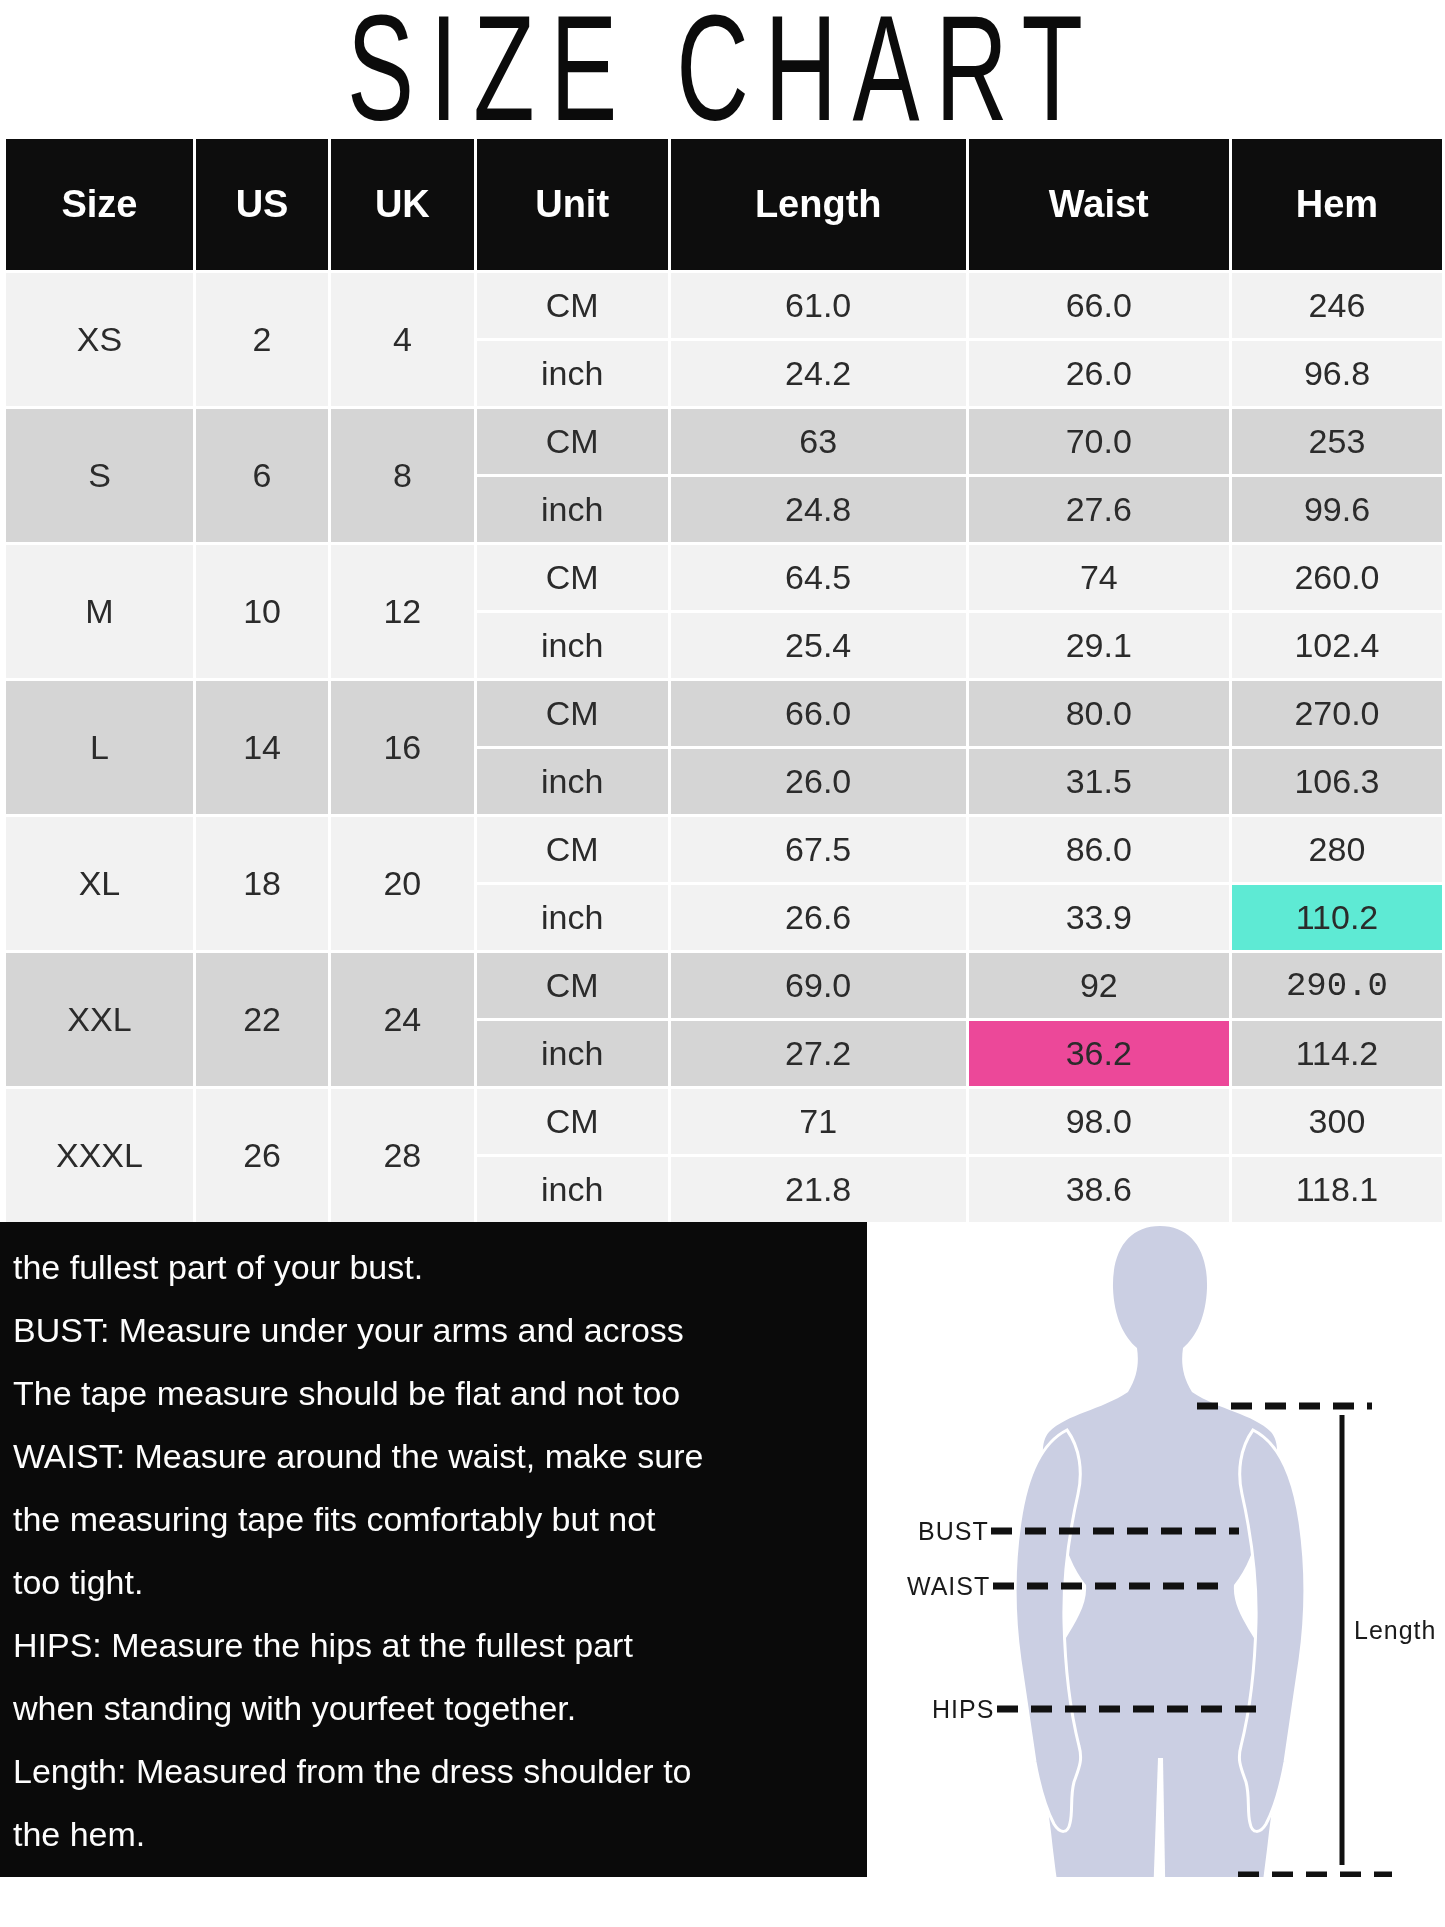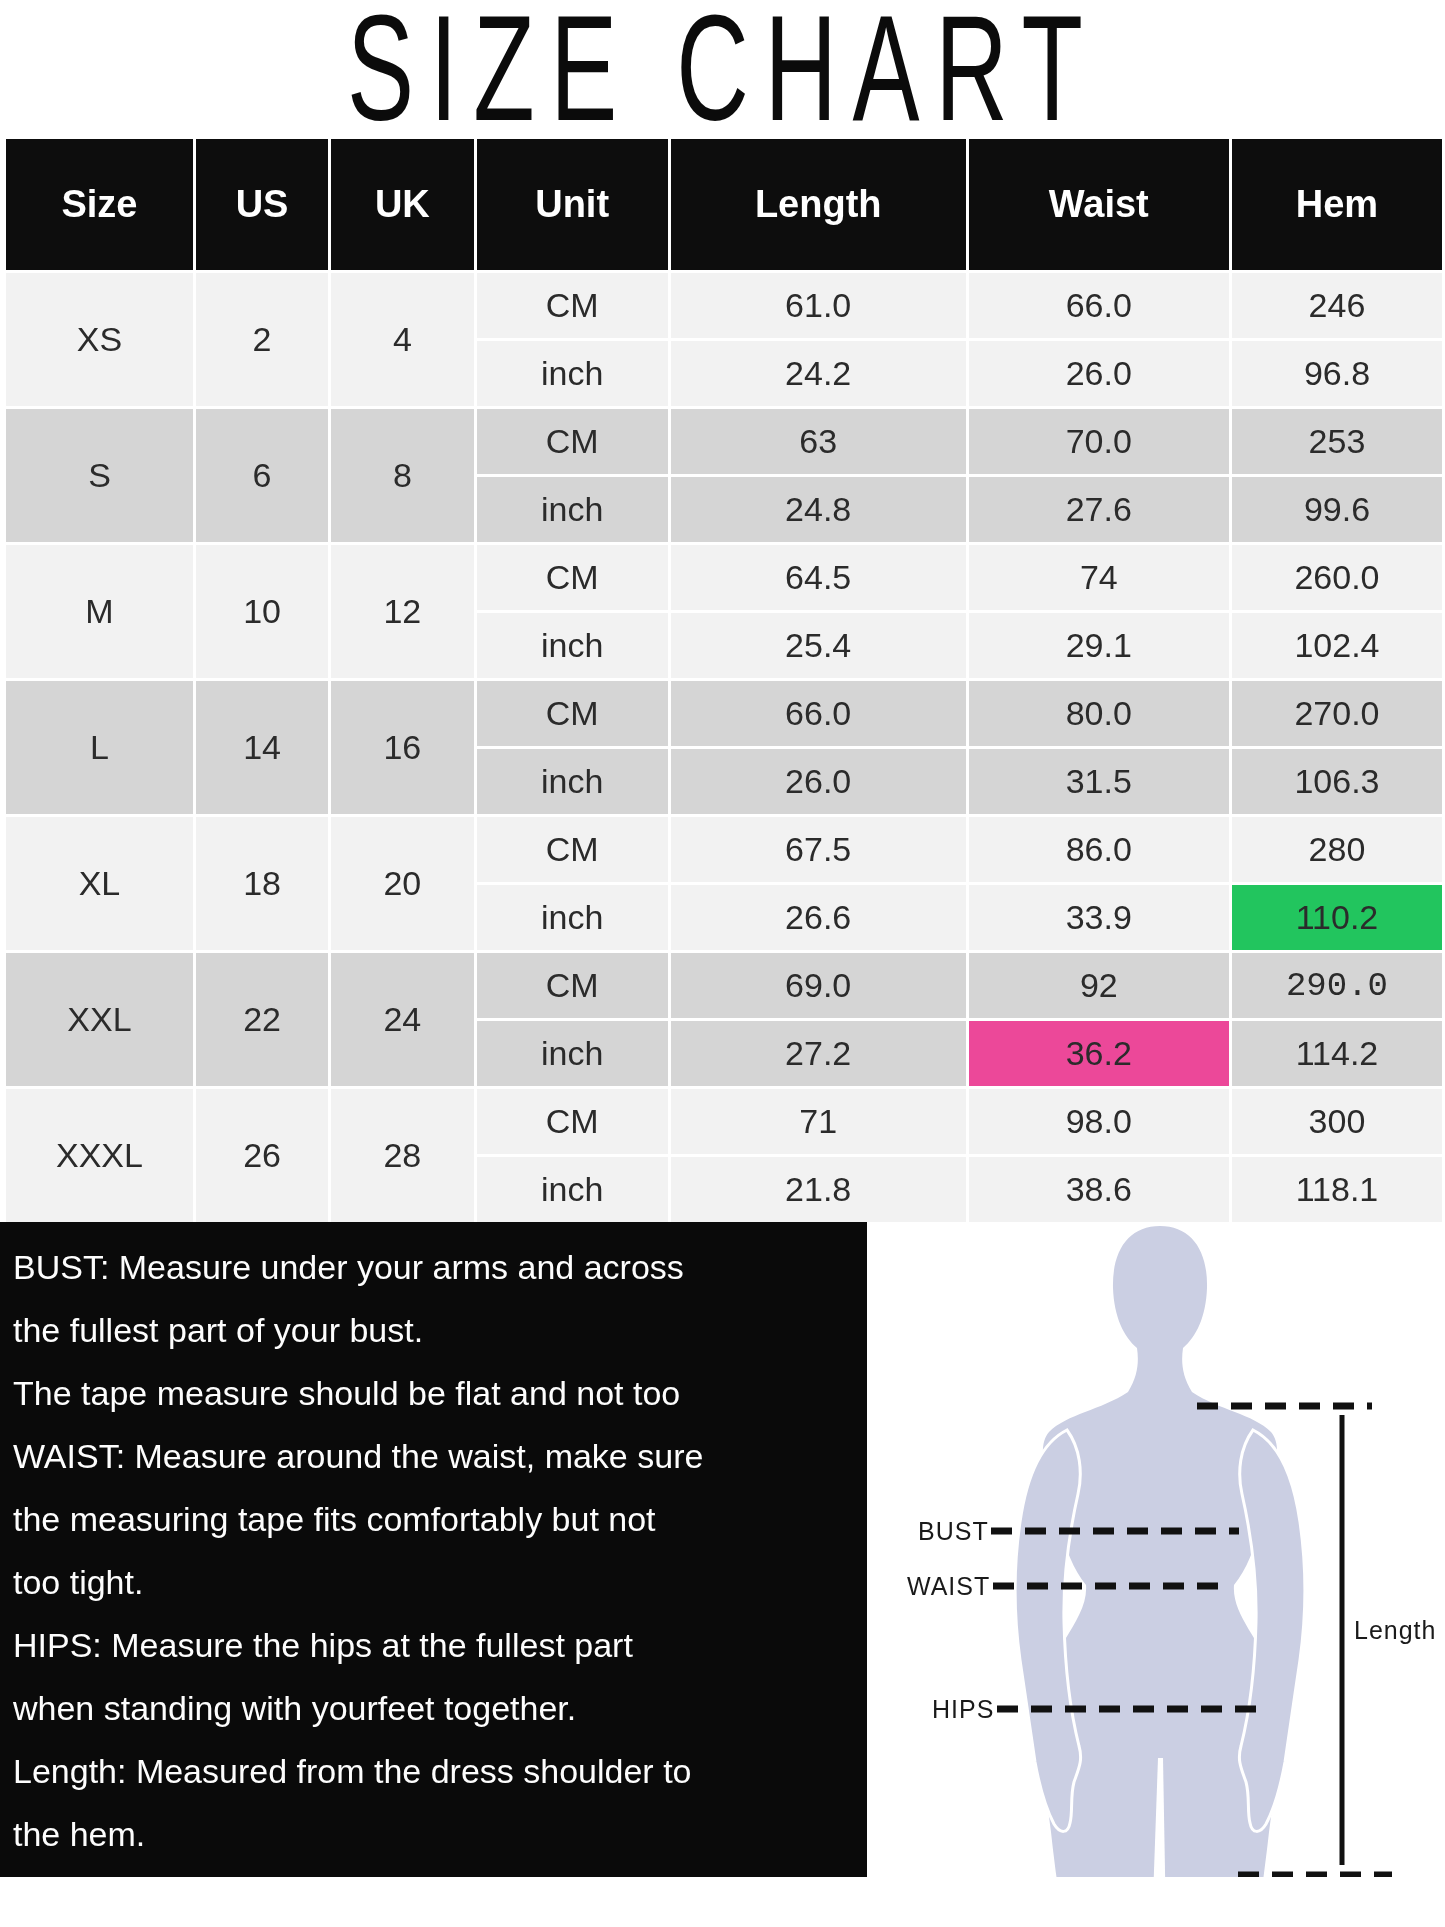--- a/index.html
+++ b/index.html
@@ -166,21 +166,21 @@
           <td rowspan="2" style="background: rgb(242, 242, 242);">20</td>
           <td style="background: rgb(242, 242, 242);">CM</td>
           <td style="background: rgb(242, 242, 242);">67.5</td>
           <td style="background: rgb(242, 242, 242);">86.0</td>
           <td style="background: rgb(242, 242, 242);">280</td>
         </tr>
         <tr>
           <td style="background: rgb(242, 242, 242);">inch</td>
           <td style="background: rgb(242, 242, 242);">26.6</td>
           <td style="background: rgb(242, 242, 242);">33.9</td>
-          <td style="background: #22c55e;">110.2</td>
+          <td style="background: #5eead4;">110.2</td>
         </tr>
         <tr>
           <td rowspan="2" style="background: rgb(213, 213, 213);">XXL</td>
           <td rowspan="2" style="background: rgb(213, 213, 213);">22</td>
           <td rowspan="2" style="background: rgb(213, 213, 213);">24</td>
           <td style="background: rgb(213, 213, 213);">CM</td>
           <td style="background: rgb(213, 213, 213);">69.0</td>
           <td style="background: rgb(213, 213, 213);">92</td>
           <td style="background: rgb(213, 213, 213); font-family: Liberation Mono, monospace;">290.0</td>
         </tr>
@@ -204,22 +204,22 @@
           <td style="background: rgb(242, 242, 242);">21.8</td>
           <td style="background: rgb(242, 242, 242);">38.6</td>
           <td style="background: rgb(242, 242, 242);">118.1</td>
         </tr>
       </tbody>
   </table>
 
   <div class="bottom">
 
     <div class="notes" id="notes-box" style="background: rgb(10, 10, 10);">
+        <div class="note-line">the fullest part of your bust.</div>
         <div class="note-line">BUST: Measure under your arms and across</div>
-        <div class="note-line">the fullest part of your bust.</div>
         <div class="note-line">The tape measure should be flat and not too</div>
         <div class="note-line">WAIST: Measure around the waist, make sure</div>
         <div class="note-line">the measuring tape fits comfortably but not</div>
         <div class="note-line">too tight.</div>
         <div class="note-line">HIPS: Measure the hips at the fullest part</div>
         <div class="note-line">when standing with yourfeet together.</div>
         <div class="note-line">Length: Measured from the dress shoulder to</div>
         <div class="note-line">the hem.</div>
       </div>
 

